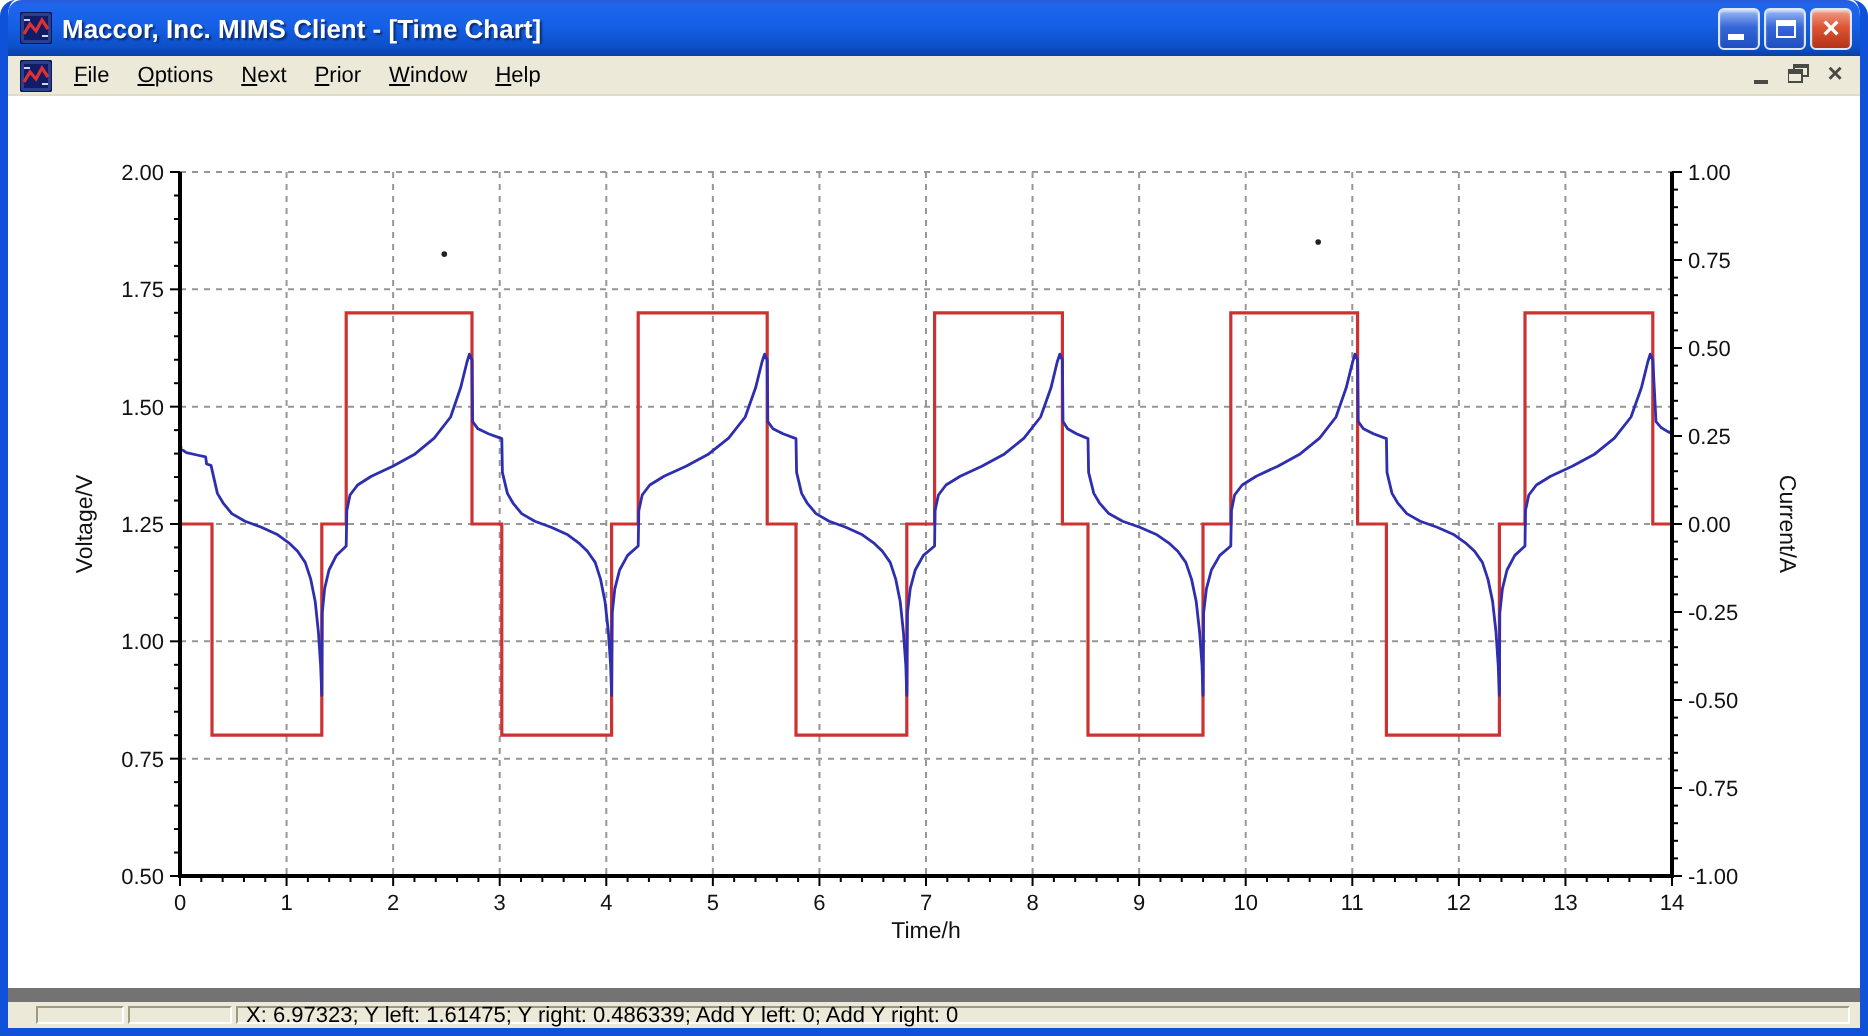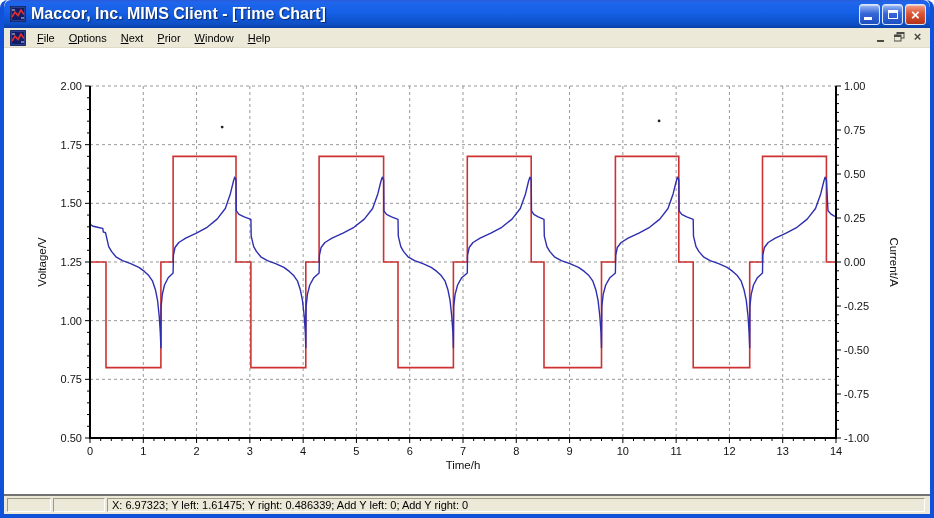--- a/index.html
+++ b/index.html
@@ -10,21 +10,21 @@
     border-left:4px solid #0f52d9;border-right:4px solid #0f52d9;border-bottom:4px solid #0f52d9;
     border-radius:8px 8px 0 0;overflow:hidden;background:#fff;
   }
   
   .titlebar{
     height:28px;display:flex;align-items:center;
     background:linear-gradient(180deg,#2a5bda 0%,#1e66ec 10%,#1560e6 45%,#0d4fc6 85%,#0a3fa6 100%);
     border-radius:7px 7px 0 0;padding:0 4px 0 6px;
   }
   .title-text{
-    color:#fff;font-weight:bold;font-size:16px;margin-left:5px;flex:1;
+    color:#fff;font-weight:bold;font-size:13px;margin-left:5px;flex:1;
     text-shadow:1px 1px 1px #0a2a6a;white-space:nowrap;overflow:hidden;
   }
   .tb-btn{
     width:21px;height:21px;border-radius:3px;margin-left:2px;position:relative;
     border:1px solid #dce8fa;
     background:linear-gradient(180deg,#9cb9f5 0%,#3667d8 45%,#1e4fc0 100%);
     box-shadow:inset 0 1px 1px rgba(255,255,255,.5);
     cursor:default;flex:0 0 auto;
   }
   .tb-btn.close{background:linear-gradient(180deg,#f0a088 0%,#dd5536 45%,#b43318 100%);}
@@ -42,21 +42,21 @@
   .mdi-controls{margin-left:auto;display:flex;align-items:center;}
   .mdi-btn{width:17px;height:15px;margin-left:1px;position:relative;color:#4a4a44;cursor:default;}
   .mdi-min{position:absolute;left:4px;bottom:3px;width:7px;height:2px;background:#4a4a44;}
   .mdi-x{position:absolute;left:0;top:-2px;width:100%;text-align:center;font-size:13px;font-weight:bold;line-height:17px;}
   
   .client{position:relative;width:926px;height:446px;background:#fff;}
   .client svg{position:absolute;left:0;top:0;}
   
   .statusbar{
     height:20px;background:#ece9d8;display:flex;align-items:stretch;
-    border-top:2px solid #737373;padding:2px 3px 2px 3px;
+    border-top:7px solid #737373;padding:2px 3px 2px 14px;
   }
   .status-panel{
     border:1px solid;border-color:#9d9a84 #ffffff #ffffff #9d9a84;
     margin-right:2px;background:#ece9d8;
   }
   .sp-1{width:44px;}
   .sp-2{width:52px;}
   .sp-main{flex:1;display:flex;align-items:center;padding-left:4px;}
   .status-text{font-size:11px;color:#000;white-space:nowrap;}
 </style>

